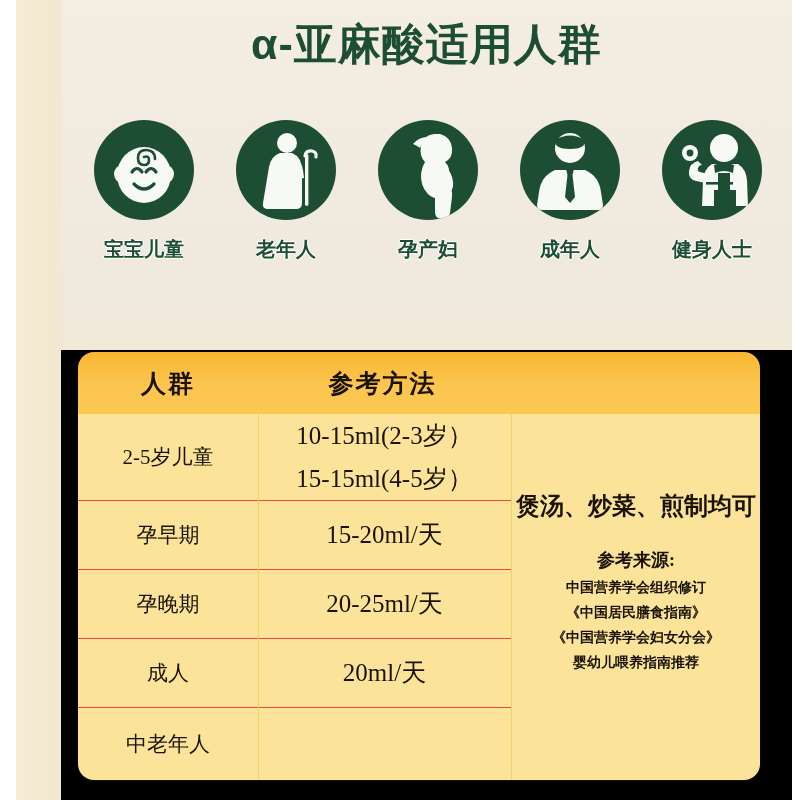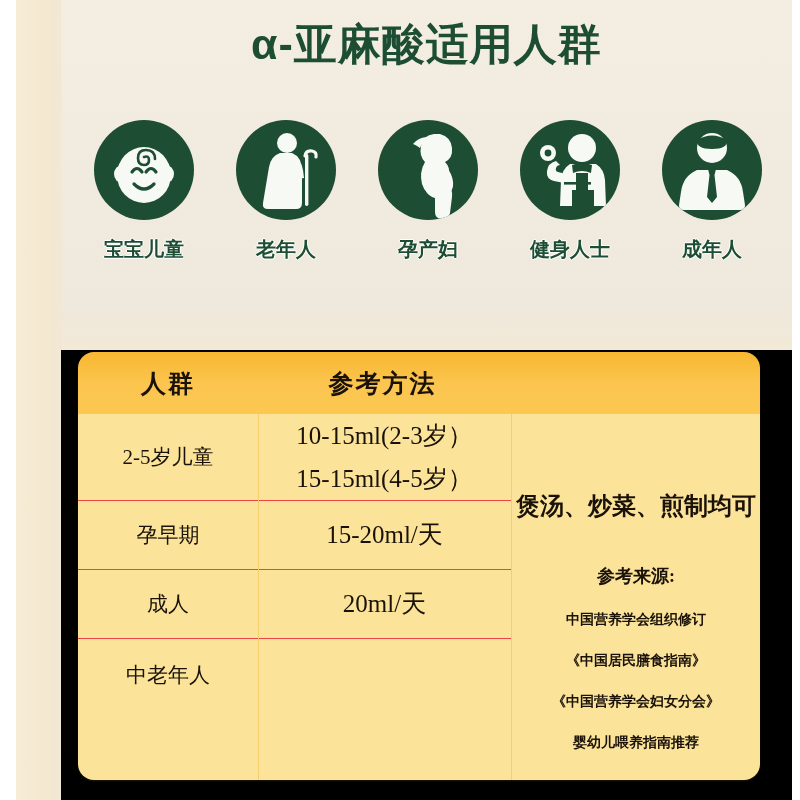--- a/index.html
+++ b/index.html
@@ -266,50 +266,50 @@
             </g>
           </svg>
         </div>
         <div class="icon-label">孕产妇</div>
       </div>
 
       <div class="icon-cell">
         <div class="icon-circle">
           <svg width="100" height="100" viewBox="0 0 100 100" aria-hidden="true">
             <g fill="#F7F9F4">
+              <circle cx="50" cy="28" r="15"></circle>
+              <path d="M35 50 q-14 6 -16 22 l-2 13 q-0.5 5 5 5 l56 0 q5.5 0 5 -5 l-2 -13 q-2 -16 -16 -22 z"></path>
+            </g>
+            <path d="M35 20 q15 -9 30 0 q1 9 -15 9 q-16 0 -15 -9 z" fill="#1D4E33"></path>
+            <path d="M46 49 l8 0 l-1.5 6 l2.5 22 l-5 6 l-5 -6 l2.5 -22 z" fill="#1D4E33"></path>
+          </svg>
+        </div>
+        <div class="icon-label">成年人</div>
+      </div>
+
+      <div class="icon-cell">
+        <div class="icon-circle">
+          <svg width="100" height="100" viewBox="0 0 100 100" aria-hidden="true">
+            <g fill="#F7F9F4">
               <circle cx="62" cy="28" r="14"></circle>
               <path d="M50 44 q-8 5 -9 16 l-1 26 l12 0 l0 -16 l22 0 l0 16 l12 0 l-1 -26 q-1 -11 -9 -16 z"></path>
               <path d="M36 41 q-8 2 -9 10 q-1 8 7 10 l10 2 l2 -9 l-8 -2 q-3 -1 -2 -4 q1 -3 4 -3 z"></path>
               <circle cx="28" cy="33" r="8"></circle>
               <rect x="41" y="60" width="33" height="6" rx="2"></rect>
             </g>
             <g fill="#1D4E33">
               <path d="M51 46 q11 -5 22 0 l0 42 l-22 0 z" opacity="0"></path>
               <circle cx="28" cy="33" r="3.4"></circle>
               <rect x="44" y="62" width="27" height="2.6"></rect>
             </g>
             <path d="M52 45 q10 -4 20 0 l-1 8 q-9 -4 -18 0 z" fill="#1D4E33"></path>
             <path d="M56 53 l12 0 l0 33 l-12 0 z" fill="#1D4E33"></path>
           </svg>
         </div>
         <div class="icon-label">健身人士</div>
-      </div>
-
-      <div class="icon-cell">
-        <div class="icon-circle">
-          <svg width="100" height="100" viewBox="0 0 100 100" aria-hidden="true">
-            <g fill="#F7F9F4">
-              <circle cx="50" cy="28" r="15"></circle>
-              <path d="M35 50 q-14 6 -16 22 l-2 13 q-0.5 5 5 5 l56 0 q5.5 0 5 -5 l-2 -13 q-2 -16 -16 -22 z"></path>
-            </g>
-            <path d="M35 20 q15 -9 30 0 q1 9 -15 9 q-16 0 -15 -9 z" fill="#1D4E33"></path>
-            <path d="M46 49 l8 0 l-1.5 6 l2.5 22 l-5 6 l-5 -6 l2.5 -22 z" fill="#1D4E33"></path>
-          </svg>
-        </div>
-        <div class="icon-label">成年人</div>
       </div>
 
     </div>
   </div>
 
   <div class="table-wrap">
 
     <div class="t-row t-head">
       <div class="cell col1">人群</div>
       <div class="cell col3">参考方法</div>
@@ -327,38 +327,44 @@
           </div>
         </div>
 
         <div class="data-row hline" style="height:69px;">
           <div class="c1">孕早期</div>
           <div class="c2">
             <span>15-20ml/天</span>
           </div>
         </div>
 
+        <div class="data-row hline" style="height:69px;">
+          <div class="c1">孕晚期</div>
+          <div class="c2">
+            <span>20-25ml/天</span>
+          </div>
+        </div>
 
         <div class="data-row hline" style="height:69px;">
           <div class="c1">成人</div>
           <div class="c2">
             <span>20ml/天</span>
           </div>
         </div>
 
         <div class="data-row hline" style="height:72px;">
           <div class="c1">中老年人</div>
         </div>
 
       </div>
 
       <div class="vline-1" style="height:366px;"></div>
       <div class="vline-2" style="height:366px;"></div>
 
-      <div class="method-col" style="height:360px;gap:16px;">
+      <div class="method-col" style="height:360px;">
         <div class="method-main">煲汤、炒菜、煎制均可</div>
         <div class="method-src-title">参考来源:</div>
         <div class="method-src-line">中国营养学会组织修订</div>
         <div class="method-src-line">《中国居民膳食指南》</div>
         <div class="method-src-line">《中国营养学会妇女分会》</div>
         <div class="method-src-line">婴幼儿喂养指南推荐</div>
       </div>
 
     </div>
   </div>

